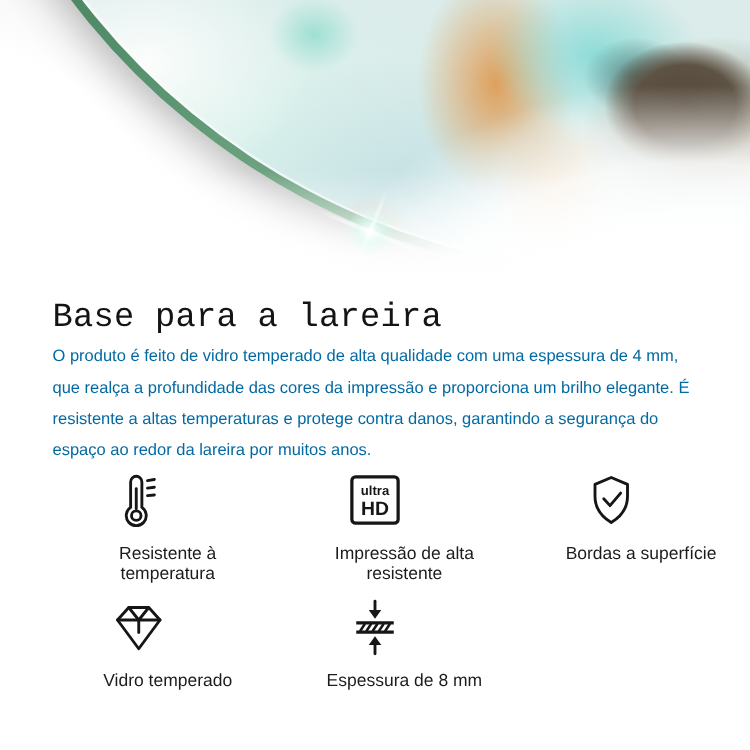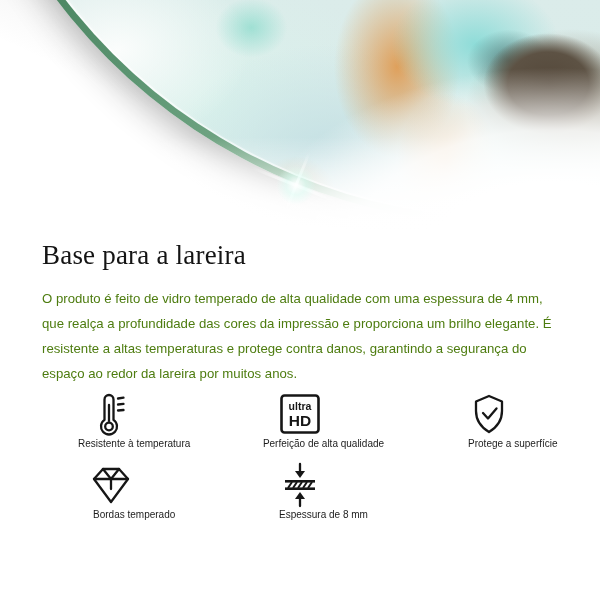--- a/index.html
+++ b/index.html
@@ -38,30 +38,30 @@
   .sparkle .ray2 { transform:rotate(112deg); width:70px; left:13px; }
   .sparkle .core { position:absolute; left:28px; top:27px; width:40px; height:40px; border-radius:50%;
           background:radial-gradient(circle, rgba(255,255,255,0.95) 0%, rgba(220,255,245,0.5) 35%, rgba(255,255,255,0) 70%); }
   .fade-bottom { position:absolute; inset:0;
           background:linear-gradient(to bottom, rgba(255,255,255,0) 58%, rgba(255,255,255,0.85) 86%, #fff 97%); }
   .fade-right { position:absolute; inset:0;
           background:radial-gradient(420px 260px at 92% 108%, #fff 28%, rgba(255,255,255,0.85) 48%, rgba(255,255,255,0) 72%); }
 
   
   .content { padding:2px 34px 0 42px; }
-  .title { font-family:Liberation Serif, serif; font-weight:400;
+  .title { font-family:Liberation Mono, monospace; font-weight:400;
            font-size:27px; line-height:34px; color:#141414; letter-spacing:0.2px; }
-  .desc { margin-top:14px; width:526px; font-size:13.2px; line-height:25px; color:#4d7c0f; }
+  .desc { margin-top:0; width:526px; font-size:13.2px; line-height:25px; color:#0369a1; }
 
   
   .features { margin-top:4px; display:grid; grid-template-columns:1fr 1fr 1fr;
               row-gap:12px; padding:0 16px; }
   .feature { display:flex; flex-direction:column; align-items:center; }
   .ficon { height:48px; display:flex; align-items:center; justify-content:flex-start; }
-  .flabel { font-size:10px; color:#1c1c1c; text-align:center;padding-left:47px; }
+  .flabel { margin-top:10px; font-size:14px; color:#1c1c1c; text-align:center;padding-left:47px; }
   svg.icon { stroke:#161616; fill:none; stroke-width:2.3; stroke-linecap:round; stroke-linejoin:round; }
   svg.icon text { stroke:none; fill:#161616; font-family:"Liberation Sans",sans-serif; }
 </style>
 </head>
 <body>
 
 <div class="hero">
   <div class="disc">
     <div class="disc-art"></div>
   </div>
@@ -96,43 +96,43 @@
   </div>
 
   <div class="feature">
     <div class="ficon">
       <svg class="icon" width="44" height="44" viewBox="0 0 44 44">
         <rect x="3.5" y="3.5" width="37" height="37" rx="3" stroke-width="2.6"></rect>
         <text x="22" y="18" text-anchor="middle" font-size="10.5" font-weight="600">ultra</text>
         <text x="22" y="34" text-anchor="middle" font-size="15.5" font-weight="700">HD</text>
       </svg>
     </div>
-    <div class="flabel">Perfeição de alta qualidade</div>
+    <div class="flabel">Impressão de alta resistente</div>
   </div>
 
   <div class="feature">
     <div class="ficon">
       <svg class="icon" width="44" height="44" viewBox="0 0 44 44">
         <path d="M22,4 L35,9.5 V19 C35,29.5 29.5,35.5 22,40 C14.5,35.5 9,29.5 9,19 V9.5 Z"></path>
         <polyline points="16,21 21,26.5 29.5,16.5"></polyline>
       </svg>
     </div>
-    <div class="flabel">Protege a superfície</div>
+    <div class="flabel">Bordas a superfície</div>
   </div>
 
   <div class="feature">
     <div class="ficon">
       <svg class="icon" width="44" height="44" viewBox="0 0 44 44">
         <polygon points="5,16 14,6 30,6 39,16 22,39"></polygon>
         <line x1="5" y1="16" x2="39" y2="16"></line>
         <polyline points="14,6 22,16 30,6"></polyline>
         <line x1="22" y1="16" x2="22" y2="26"></line>
       </svg>
     </div>
-    <div class="flabel">Bordas temperado</div>
+    <div class="flabel">Vidro temperado</div>
   </div>
 
 
   <div class="feature">
     <div class="ficon">
       <svg class="icon" width="44" height="48" viewBox="0 0 44 48">
         <line x1="22" y1="3" x2="22" y2="10"></line>
         <polygon points="17,10 27,10 22,17" fill="#161616" stroke="none"></polygon>
         <line x1="22" y1="45" x2="22" y2="38"></line>
         <polygon points="17,38 27,38 22,31" fill="#161616" stroke="none"></polygon>

